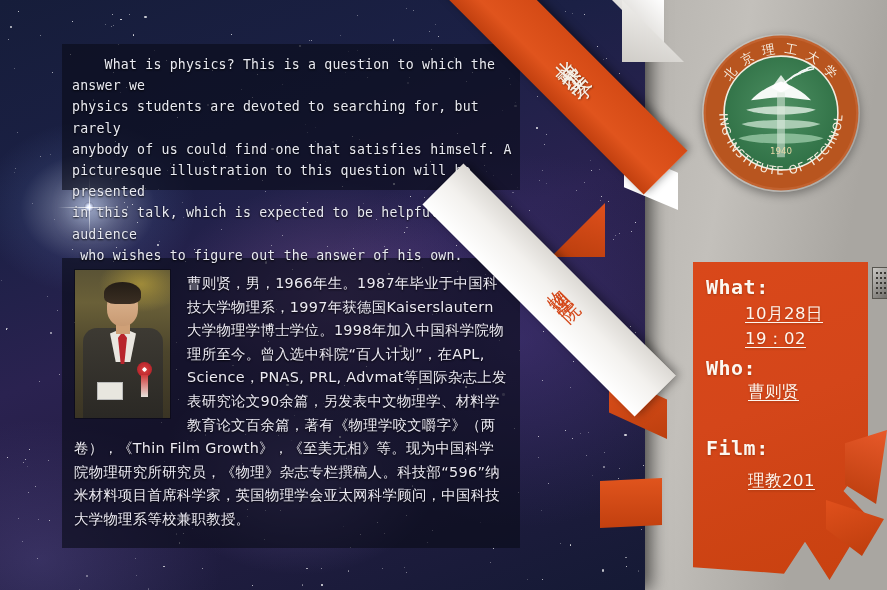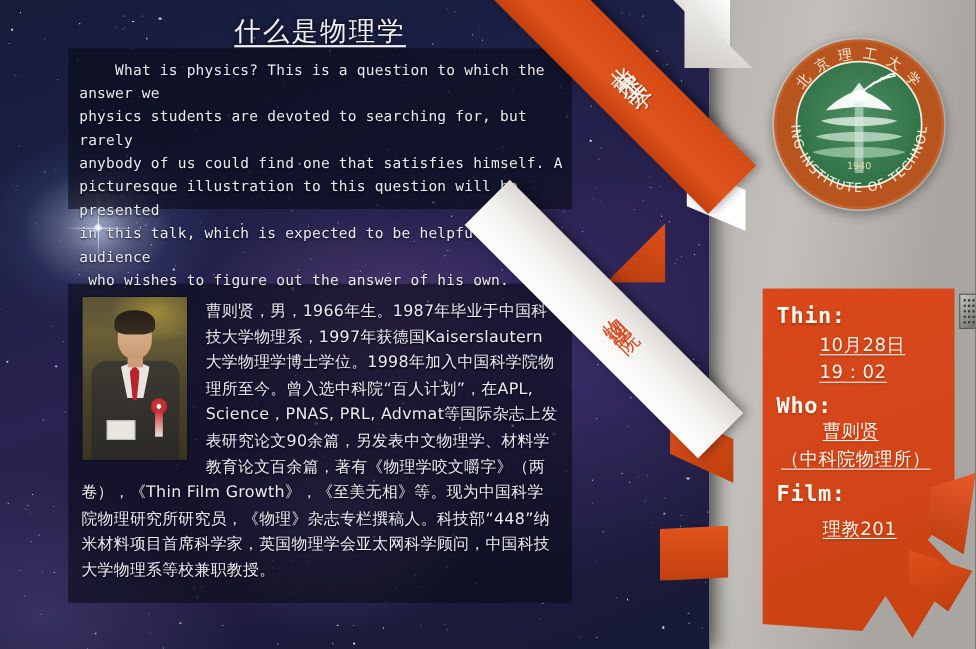--- a/index.html
+++ b/index.html
@@ -669,33 +669,32 @@
         <i class="st" style="left:59.0px;top:373.5px;width:1px;height:1px;opacity:0.66"></i>
         <i class="st" style="left:254.1px;top:63.1px;width:1px;height:1px;opacity:0.45"></i>
         <i class="st" style="left:403.5px;top:567.3px;width:1px;height:1px;opacity:0.36"></i>
       </div>
     <div class="glowstar"></div>
   </div>
 
   <div class="darkbox" id="abstract-box"></div>
   <div class="darkbox" id="bio-box"></div>
 
-  <div id="title">什么是物理学</div>
 
   <div id="abstract">    What is physics? This is a question to which the answer we
 physics students are devoted to searching for, but rarely
 anybody of us could find one that satisfies himself. A
 picturesque illustration to this question will be presented
 in this talk, which is expected to be helpful to the audience
  who wishes to figure out the answer of his own.</div>
 
   <div id="bio-wrap">
     <div id="bio-flow">
       <div id="bio-float"></div>
-      <span>    曹则贤，男，1966年生。1987年毕业于中国科技大学物理系，1997年获德国Kaiserslautern大学物理学博士学位。1998年加入中国科学院物理所至今。曾入选中科院“百人计划”，在APL, Science，PNAS, PRL, Advmat等国际杂志上发表研究论文90余篇，另发表中文物理学、材料学教育论文百余篇，著有《物理学咬文嚼字》（两卷），《Thin Film Growth》，《至美无相》等。现为中国科学院物理研究所研究员，《物理》杂志专栏撰稿人。科技部“448”纳米材料项目首席科学家，英国物理学会亚太网科学顾问，中国科技大学物理系等校兼职教授。</span>
+      <span>    曹则贤，男，1966年生。1987年毕业于中国科技大学物理系，1997年获德国Kaiserslautern大学物理学博士学位。1998年加入中国科学院物理所至今。曾入选中科院“百人计划”，在APL, Science，PNAS, PRL, Advmat等国际杂志上发表研究论文90余篇，另发表中文物理学、材料学教育论文百余篇，著有《物理学咬文嚼字》（两卷），《Thin Film Growth》，《至美无相》等。现为中国科学院物理研究所研究员，《物理》杂志专栏撰稿人。科技部“596”纳米材料项目首席科学家，英国物理学会亚太网科学顾问，中国科技大学物理系等校兼职教授。</span>
     </div>
   </div>
   <div id="photo">
     <div class="ph-body"></div>
     <div class="ph-shirt"></div>
     <div class="ph-tie"></div>
     <div class="ph-neck"></div>
     <div class="ph-head"></div>
     <div class="ph-hair"></div>
     <div class="ph-ribbon"></div>
@@ -758,26 +757,25 @@
       <text font-size="14.5" fill="#f6efe2" font-family="DejaVu Sans, sans-serif" letter-spacing="1.6">
         <textPath href="#arcBottom" startOffset="50%" text-anchor="middle">BEIJING INSTITUTE OF TECHNOLOGY</textPath>
       </text>
     </svg>
   </div>
 
   <div id="info-card"></div>
   <div id="info-fold"></div>
   <div id="info-fold2"></div>
 
-  <div class="info-label" id="lbl-when">Thin:</div>
+  <div class="info-label" id="lbl-when">What:</div>
   <div class="info-value" id="val-date">10月28日</div>
   <div class="info-value" id="val-time">19：02</div>
   <div class="info-label" id="lbl-who">Who:</div>
   <div class="info-value" id="val-who">曹则贤</div>
-  <div class="info-value" id="val-who2">（中科院物理所）</div>
   <div class="info-label" id="lbl-where">Film:</div>
   <div class="info-value" id="val-where">理教201</div>
 
   <div id="keypad">
       <i class="k" style="left:3px;top:4px"></i>
       <i class="k" style="left:7px;top:4px"></i>
       <i class="k" style="left:11px;top:4px"></i>
       <i class="k" style="left:3px;top:9px"></i>
       <i class="k" style="left:7px;top:9px"></i>
       <i class="k" style="left:11px;top:9px"></i>

